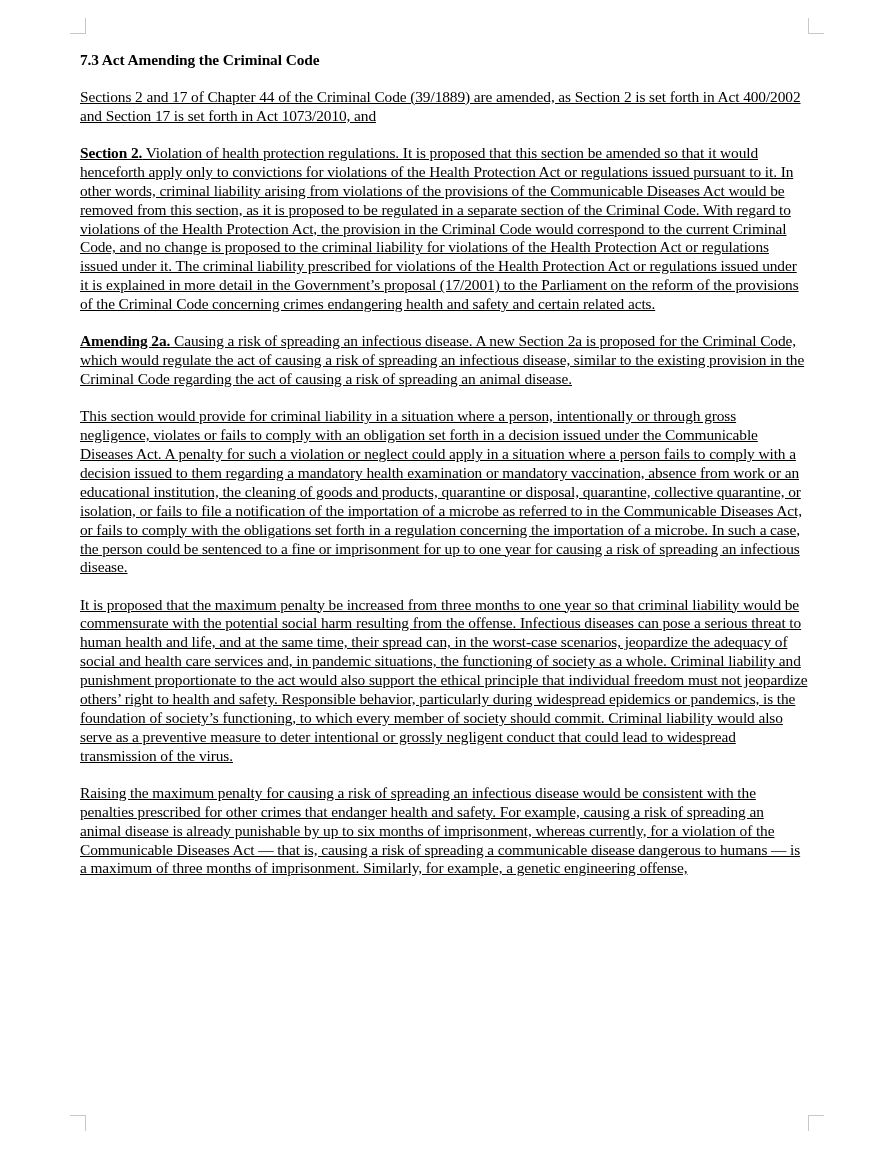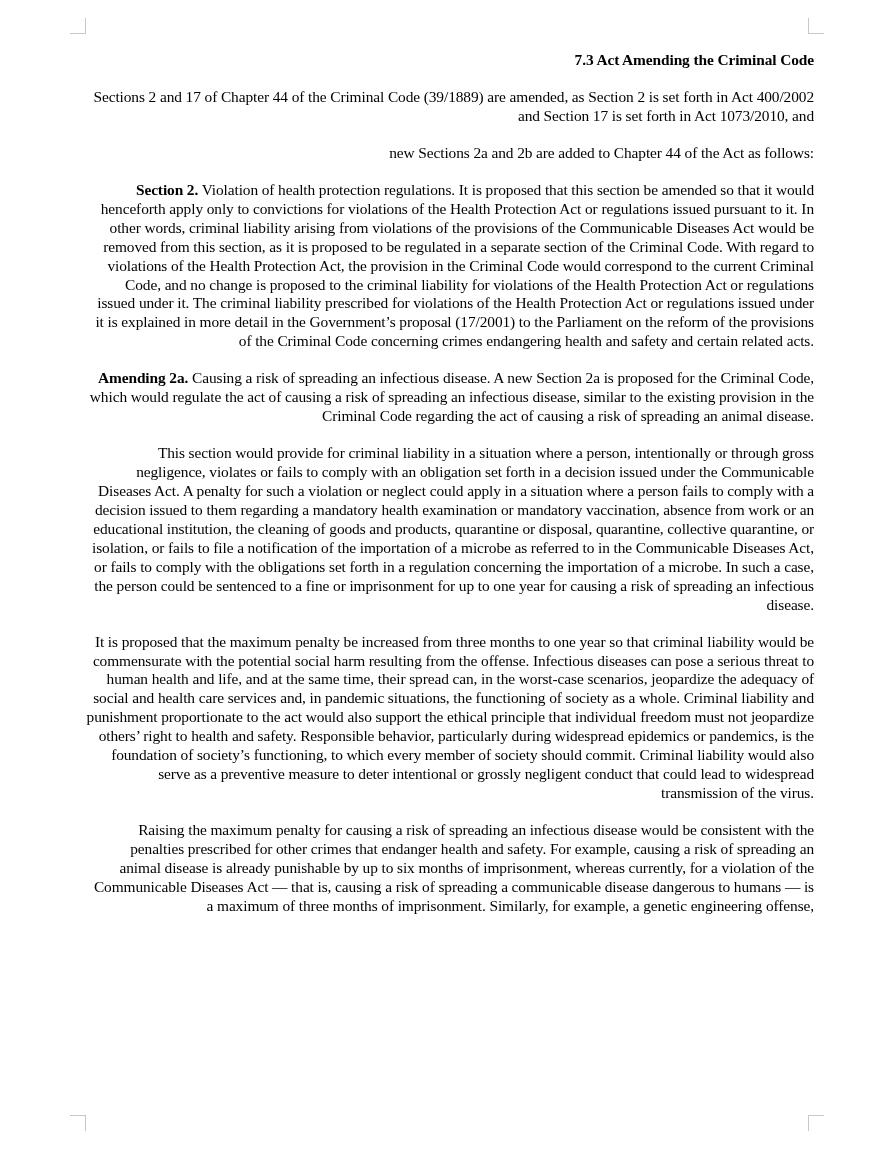--- a/index.html
+++ b/index.html
@@ -23,57 +23,54 @@
       border-style: solid;
       border-width: 0;
     }
     .corner.tl { left: 70px; top: 18px; border-right-width: 1px; border-bottom-width: 1px; }
     .corner.tr { left: 808px; top: 18px; border-left-width: 1px; border-bottom-width: 1px; }
     .corner.bl { left: 70px; top: 1115px; border-right-width: 1px; border-top-width: 1px; }
     .corner.br { left: 808px; top: 1115px; border-left-width: 1px; border-top-width: 1px; }
 
     .page-content {
       position: absolute;
-      left: 86px;
+      left: 80px;
       top: 51px;
       width: 728px;
       font-size: 15.4px;
       line-height: 18.9px;
       letter-spacing: -0.1px;
-      text-align: right;
     }
     .heading {
       font-weight: bold;
       margin: 0 0 18px 0;
     }
     .para {
       margin: 0 0 18.2px 0;
+      text-decoration: underline;
     }
     .lead {
       font-weight: bold;
     }
   </style>
 </head>
 <body>
 
 <div class="corner tl"></div>
 <div class="corner tr"></div>
 <div class="corner bl"></div>
 <div class="corner br"></div>
 
 <div class="page-content">
   <p class="heading">7.3 Act Amending the Criminal Code</p>
 
   <p class="para">
     <span>Sections 2 and 17 of Chapter 44 of the Criminal Code (39/1889) are amended, as Section 2 is set forth in Act 400/2002 and Section 17 is set forth in Act 1073/2010, and</span>
   </p>
 
-  <p class="para">
-    <span>new Sections 2a and 2b are added to Chapter 44 of the Act as follows:</span>
-  </p>
 
   <p class="para"><span class="lead">Section 2.</span><span> Violation of health protection regulations. It is proposed that this section be amended so that it would henceforth apply only to convictions for violations of the Health Protection Act or regulations issued pursuant to it. In other words, criminal liability arising from violations of the provisions of the Communicable Diseases Act would be removed from this section, as it is proposed to be regulated in a separate section of the Criminal Code. With regard to violations of the Health Protection Act, the provision in the Criminal Code would correspond to the current Criminal Code, and no change is proposed to the criminal liability for violations of the Health Protection Act or regulations issued under it. The criminal liability prescribed for violations of the Health Protection Act or regulations issued under it is explained in more detail in the Government’s proposal (17/2001) to the Parliament on the reform of the provisions of the Criminal Code concerning crimes endangering health and safety and certain related acts.</span></p>
 
   <p class="para"><span class="lead">Amending 2a.</span><span> Causing a risk of spreading an infectious disease. A new Section 2a is proposed for the Criminal Code, which would regulate the act of causing a risk of spreading an infectious disease, similar to the existing provision in the Criminal Code regarding the act of causing a risk of spreading an animal disease.</span></p>
 
   <p class="para">
     <span>This section would provide for criminal liability in a situation where a person, intentionally or through gross negligence, violates or fails to comply with an obligation set forth in a decision issued under the Communicable Diseases Act. A penalty for such a violation or neglect could apply in a situation where a person fails to comply with a decision issued to them regarding a mandatory health examination or mandatory vaccination, absence from work or an educational institution, the cleaning of goods and products, quarantine or disposal, quarantine, collective quarantine, or isolation, or fails to file a notification of the importation of a microbe as referred to in the Communicable Diseases Act, or fails to comply with the obligations set forth in a regulation concerning the importation of a microbe. In such a case, the person could be sentenced to a fine or imprisonment for up to one year for causing a risk of spreading an infectious disease.</span>
   </p>
 
   <p class="para">

